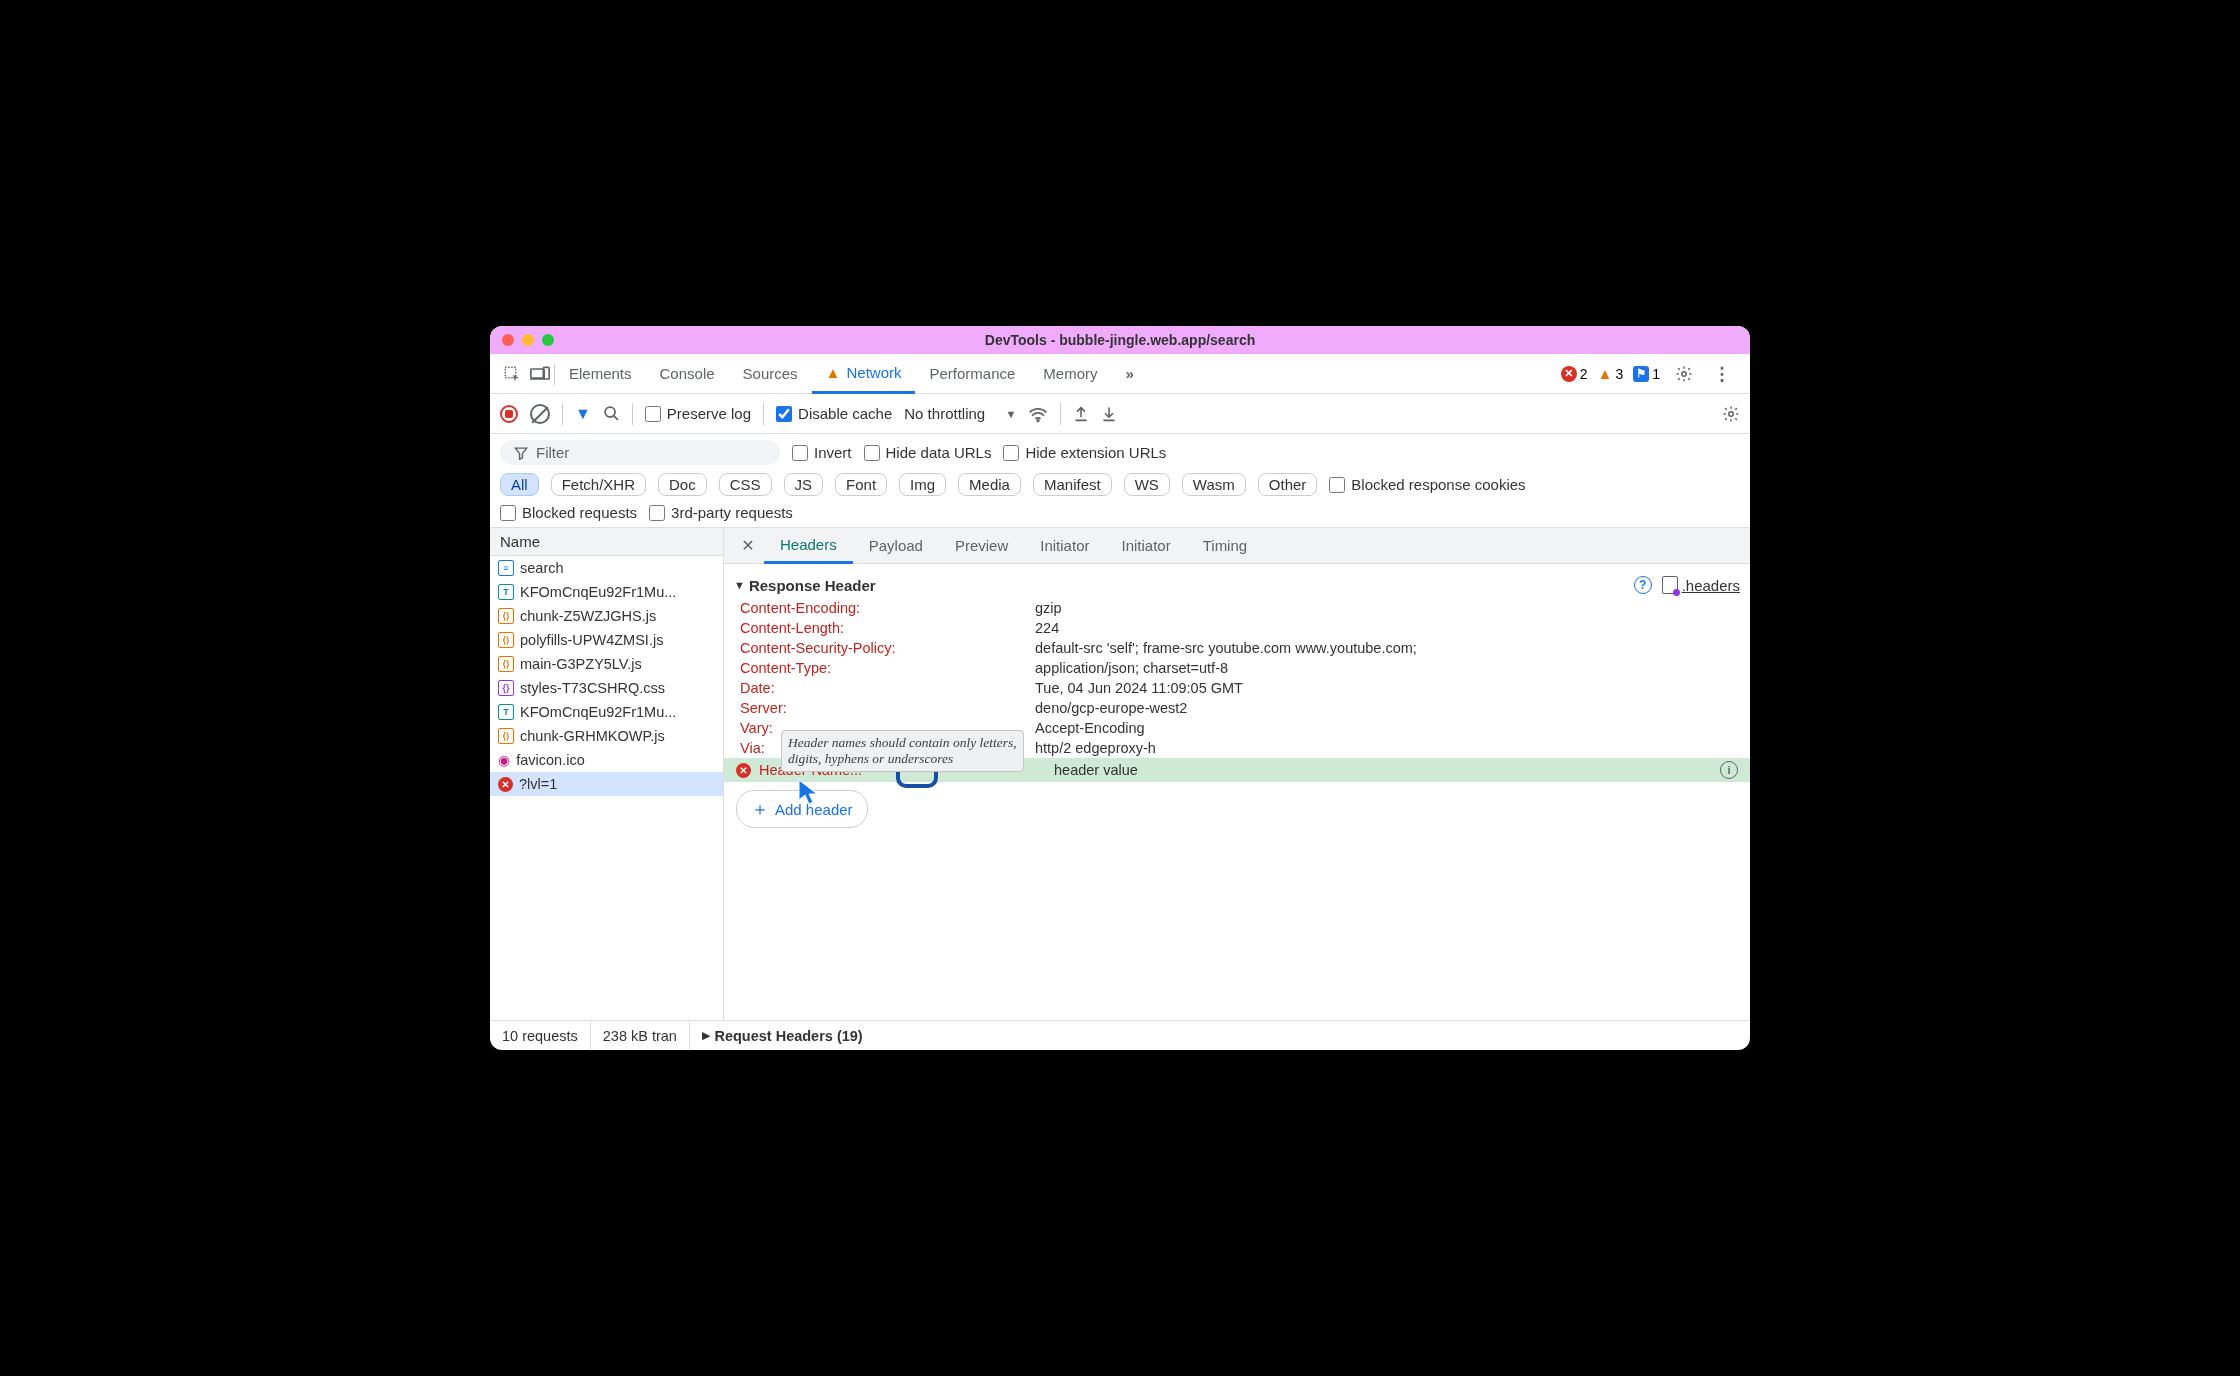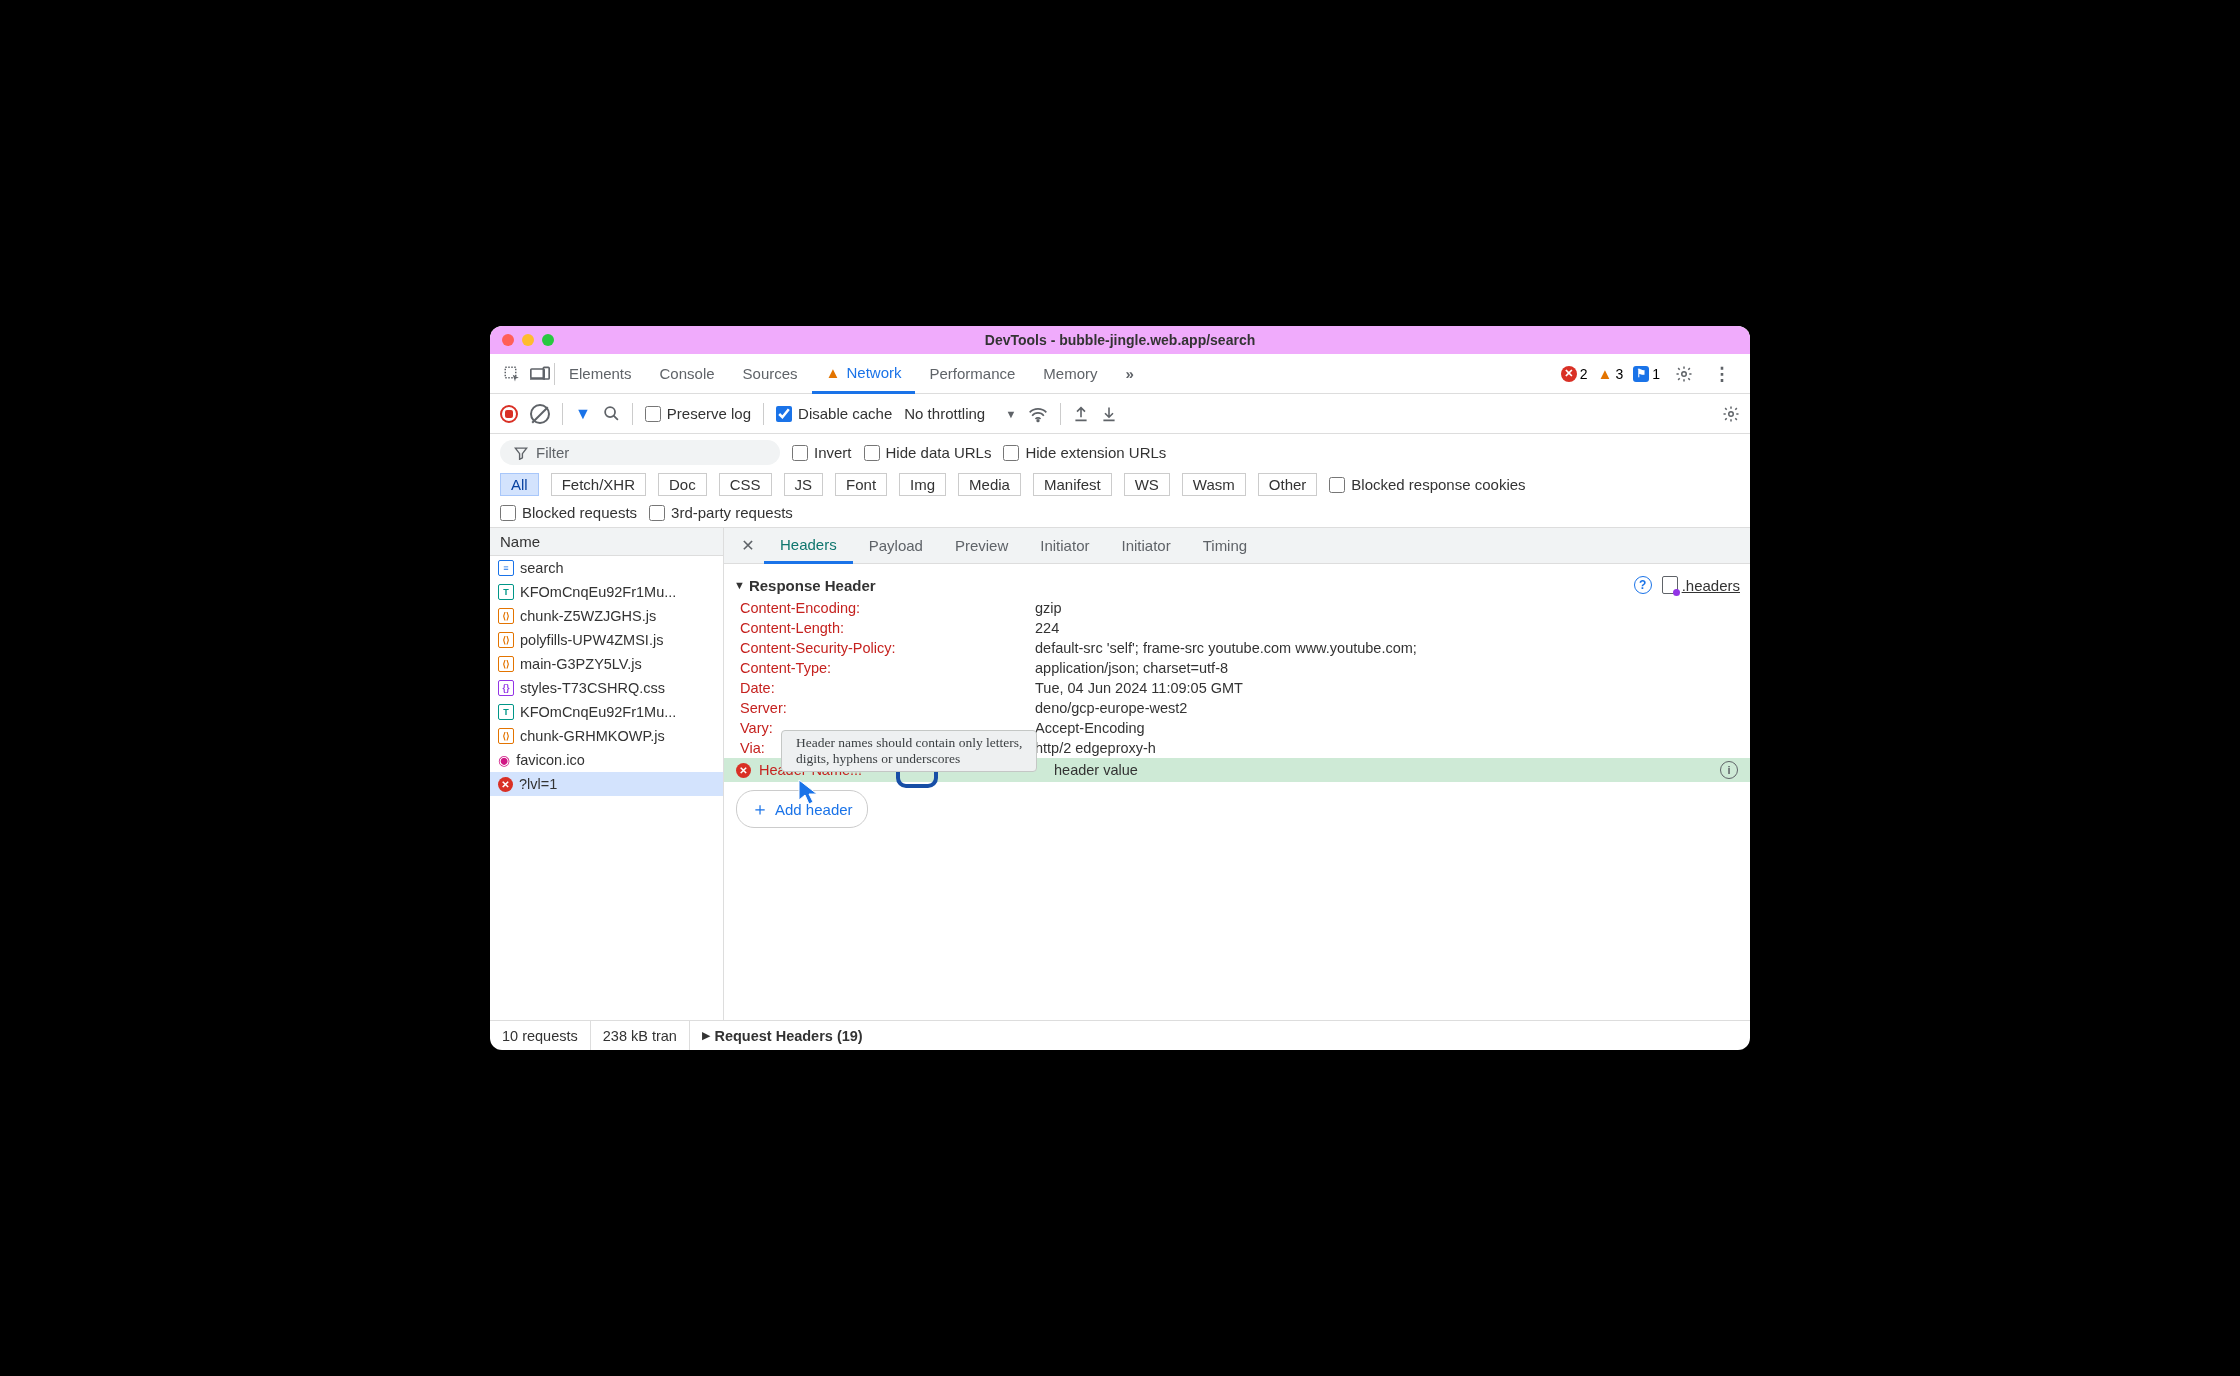--- a/index.html
+++ b/index.html
@@ -30,21 +30,21 @@
 .divider { width:1px; height:22px; background:#ccc; }
 .funnel { color:#1a73e8; font-size:16px;}
 .search-icon{ font-size:16px; color:#5f6368;}
 .chk { display:flex; align-items:center; gap:6px; font-size:15px; color:#333;}
 .chk input { width:16px; height:16px; }
 .throttle { display:flex; align-items:center; gap:6px; font-size:15px; color:#333;}
 .caret-d{ font-size:11px; color:#5f6368;}
 .filterbar { padding: 6px 10px; display:flex; flex-direction:column; gap:8px; border-bottom:1px solid #ddd;}
 .filterrow { display:flex; align-items:center; gap:12px; flex-wrap:wrap;}
 .filter-input { background:#f1f3f4; border-radius:18px; padding:4px 14px; display:flex; align-items:center; gap:8px; color:#5f6368; font-size:15px; width:280px;}
-.pill { border:1px solid #ccc; border-radius:0; padding:2px 10px; font-size:15px; color:#333; cursor:pointer;}
+.pill { border:1px solid #ccc; border-radius:8px; padding:2px 10px; font-size:15px; color:#333; cursor:pointer;}
 .pill.active { background:#d3e3fd; border-color:#a8c7fa; color:#0842a0; font-weight:500;}
 .content { flex:1; display:flex; overflow:hidden;}
 .sidebar-list { width:234px; border-right:1px solid #ddd; display:flex; flex-direction:column;}
 .sidebar-list .colhead { padding:5px 10px; font-size:15px; color:#333; background:#f1f3f4; border-bottom:1px solid #ddd; font-weight:500;}
 .reqrow { padding:4px 8px; display:flex; align-items:center; gap:6px; font-size:14.5px; color:#333; cursor:pointer; white-space:nowrap; overflow:hidden; text-overflow:ellipsis;}
 .reqrow.selected { background:#d3e3fd; }
 .ftype { width:16px; height:16px; border:1.5px solid; display:inline-flex; align-items:center; justify-content:center; font-size:9px; font-weight:bold; flex-shrink:0; border-radius:2px;}
 .ft-doc{ border-color:#1a73e8; color:#1a73e8;}
 .ft-font{ border-color:#009688; color:#009688;}
 .ft-js{ border-color:#e37400; color:#e37400;}
@@ -65,21 +65,21 @@
 .file-icon-dot{ position:relative; display:inline-block; width:16px; height:18px; border:1.5px solid #5f6368; border-radius:2px;}
 .file-icon-dot::after{ content:''; position:absolute; width:7px; height:7px; border-radius:50%; background:#9334e6; bottom:-3px; right:-3px;}
 .hdr-row { display:flex; padding:2px 16px; font-size:14.5px; font-family: ui-monospace, SFMono-Regular, Menlo, monospace;}
 .hdr-name { width:295px; color:#c5221f; flex-shrink:0;}
 .hdr-val { color:#333;}
 .new-header-row { background:#ceead6; display:flex; align-items:center; padding:3px 12px; gap:8px; font-family: ui-monospace, SFMono-Regular, Menlo, monospace; font-size:14.5px; position:relative;}
 .new-header-row .hn { color:#c5221f; width:287px; position:relative;}
 .new-header-row .hv { color:#333;}
 .new-header-row .info{ margin-left:auto; width:18px; height:18px; border:1.5px solid #5f6368; border-radius:50%; color:#5f6368; display:flex; align-items:center; justify-content:center; font-size:11px; font-weight:bold;}
 .blue-ring { position:absolute; border:4px solid #174ea6; border-radius:10px; width:42px; height:30px; left:137px; top:-4px;}
-.tooltip { position:absolute; background:#eef0f1; border:1px solid #c4c7c5; border-radius:4px; padding:4px 14px; font-size:13.5px; color:#3c4043; font-family:-apple-system; left:22px; top:-32px; z-index:5; white-space:nowrap;}
+.tooltip { position:absolute; background:#eef0f1; border:1px solid #c4c7c5; border-radius:4px; padding:4px 6px; font-size:13.5px; color:#3c4043; font-family:-apple-system; left:22px; top:-32px; z-index:5; white-space:nowrap;font-style:italic;}
 .cursor-arrow{ position:absolute; left:38px; top:16px; z-index:6;}
 .add-header-btn { margin:8px 12px; border:1px solid #ccc; border-radius:18px; padding:6px 14px; display:inline-flex; align-items:center; gap:6px; color:#1a73e8; font-size:15px; background:#fff; cursor:pointer;}
 .footer { height:30px; border-top:1px solid #ddd; display:flex; align-items:center; font-size:14.5px; color:#333;}
 .footer .cell{ padding:0 12px; border-right:1px solid #ddd; height:100%; display:flex; align-items:center;}
 .footer .cell.noborder{ border-right:none;}
 .gear-svg{ width:18px; height:18px; }
 svg{ display:block;}
 </style>
 </head>
 <body>

